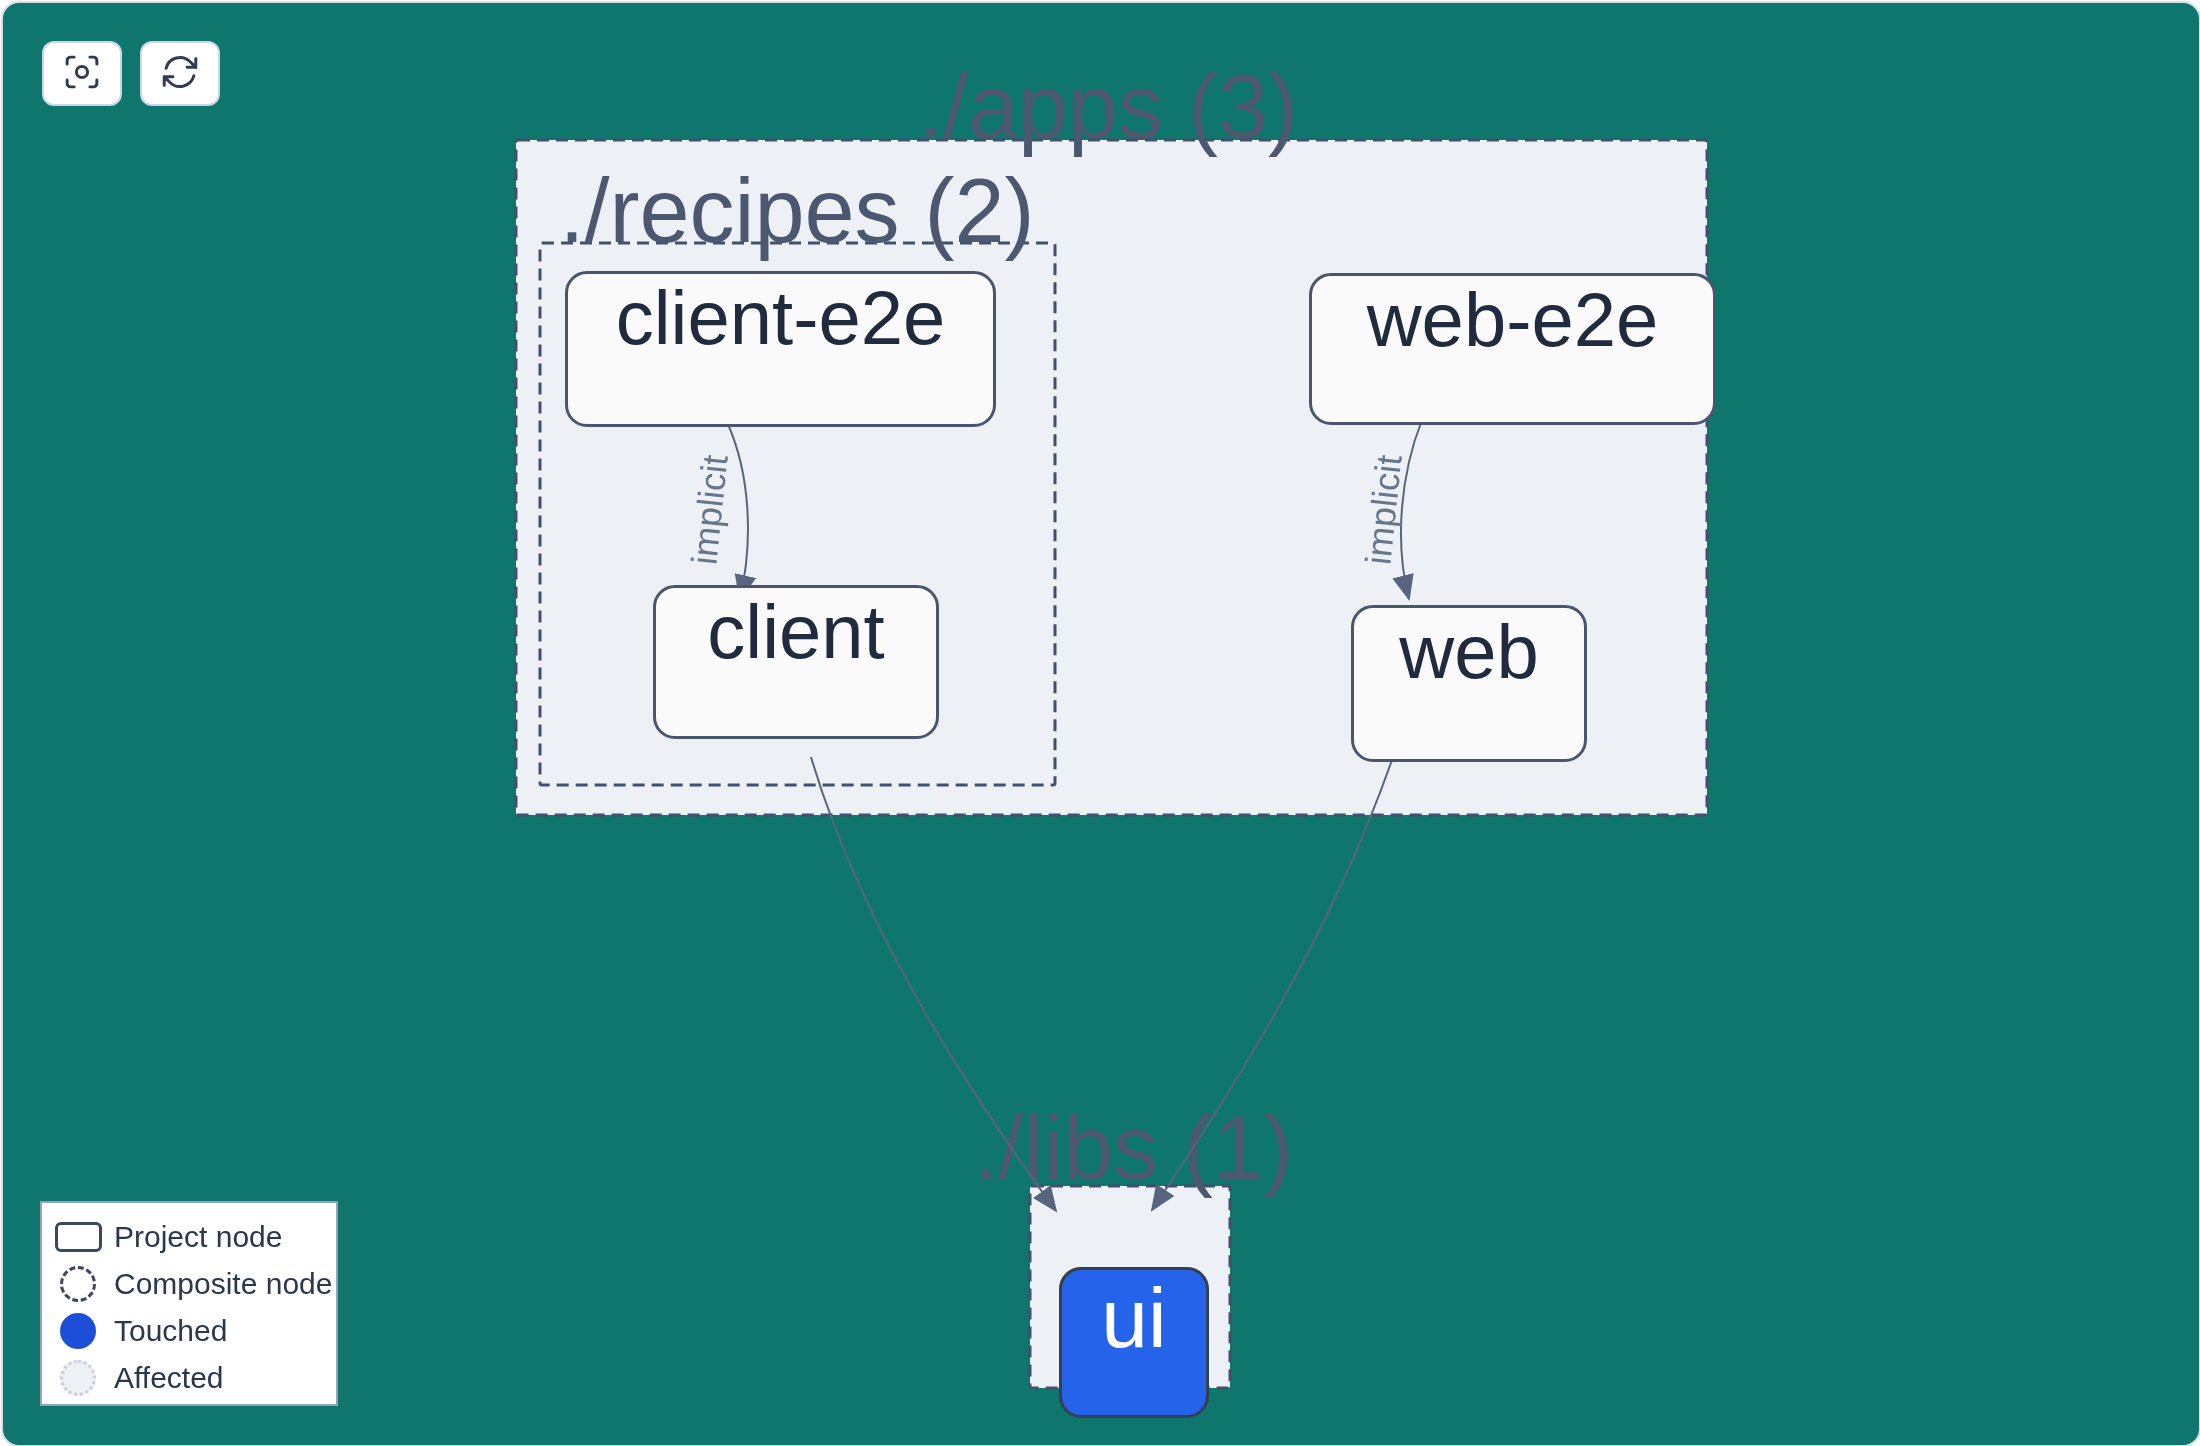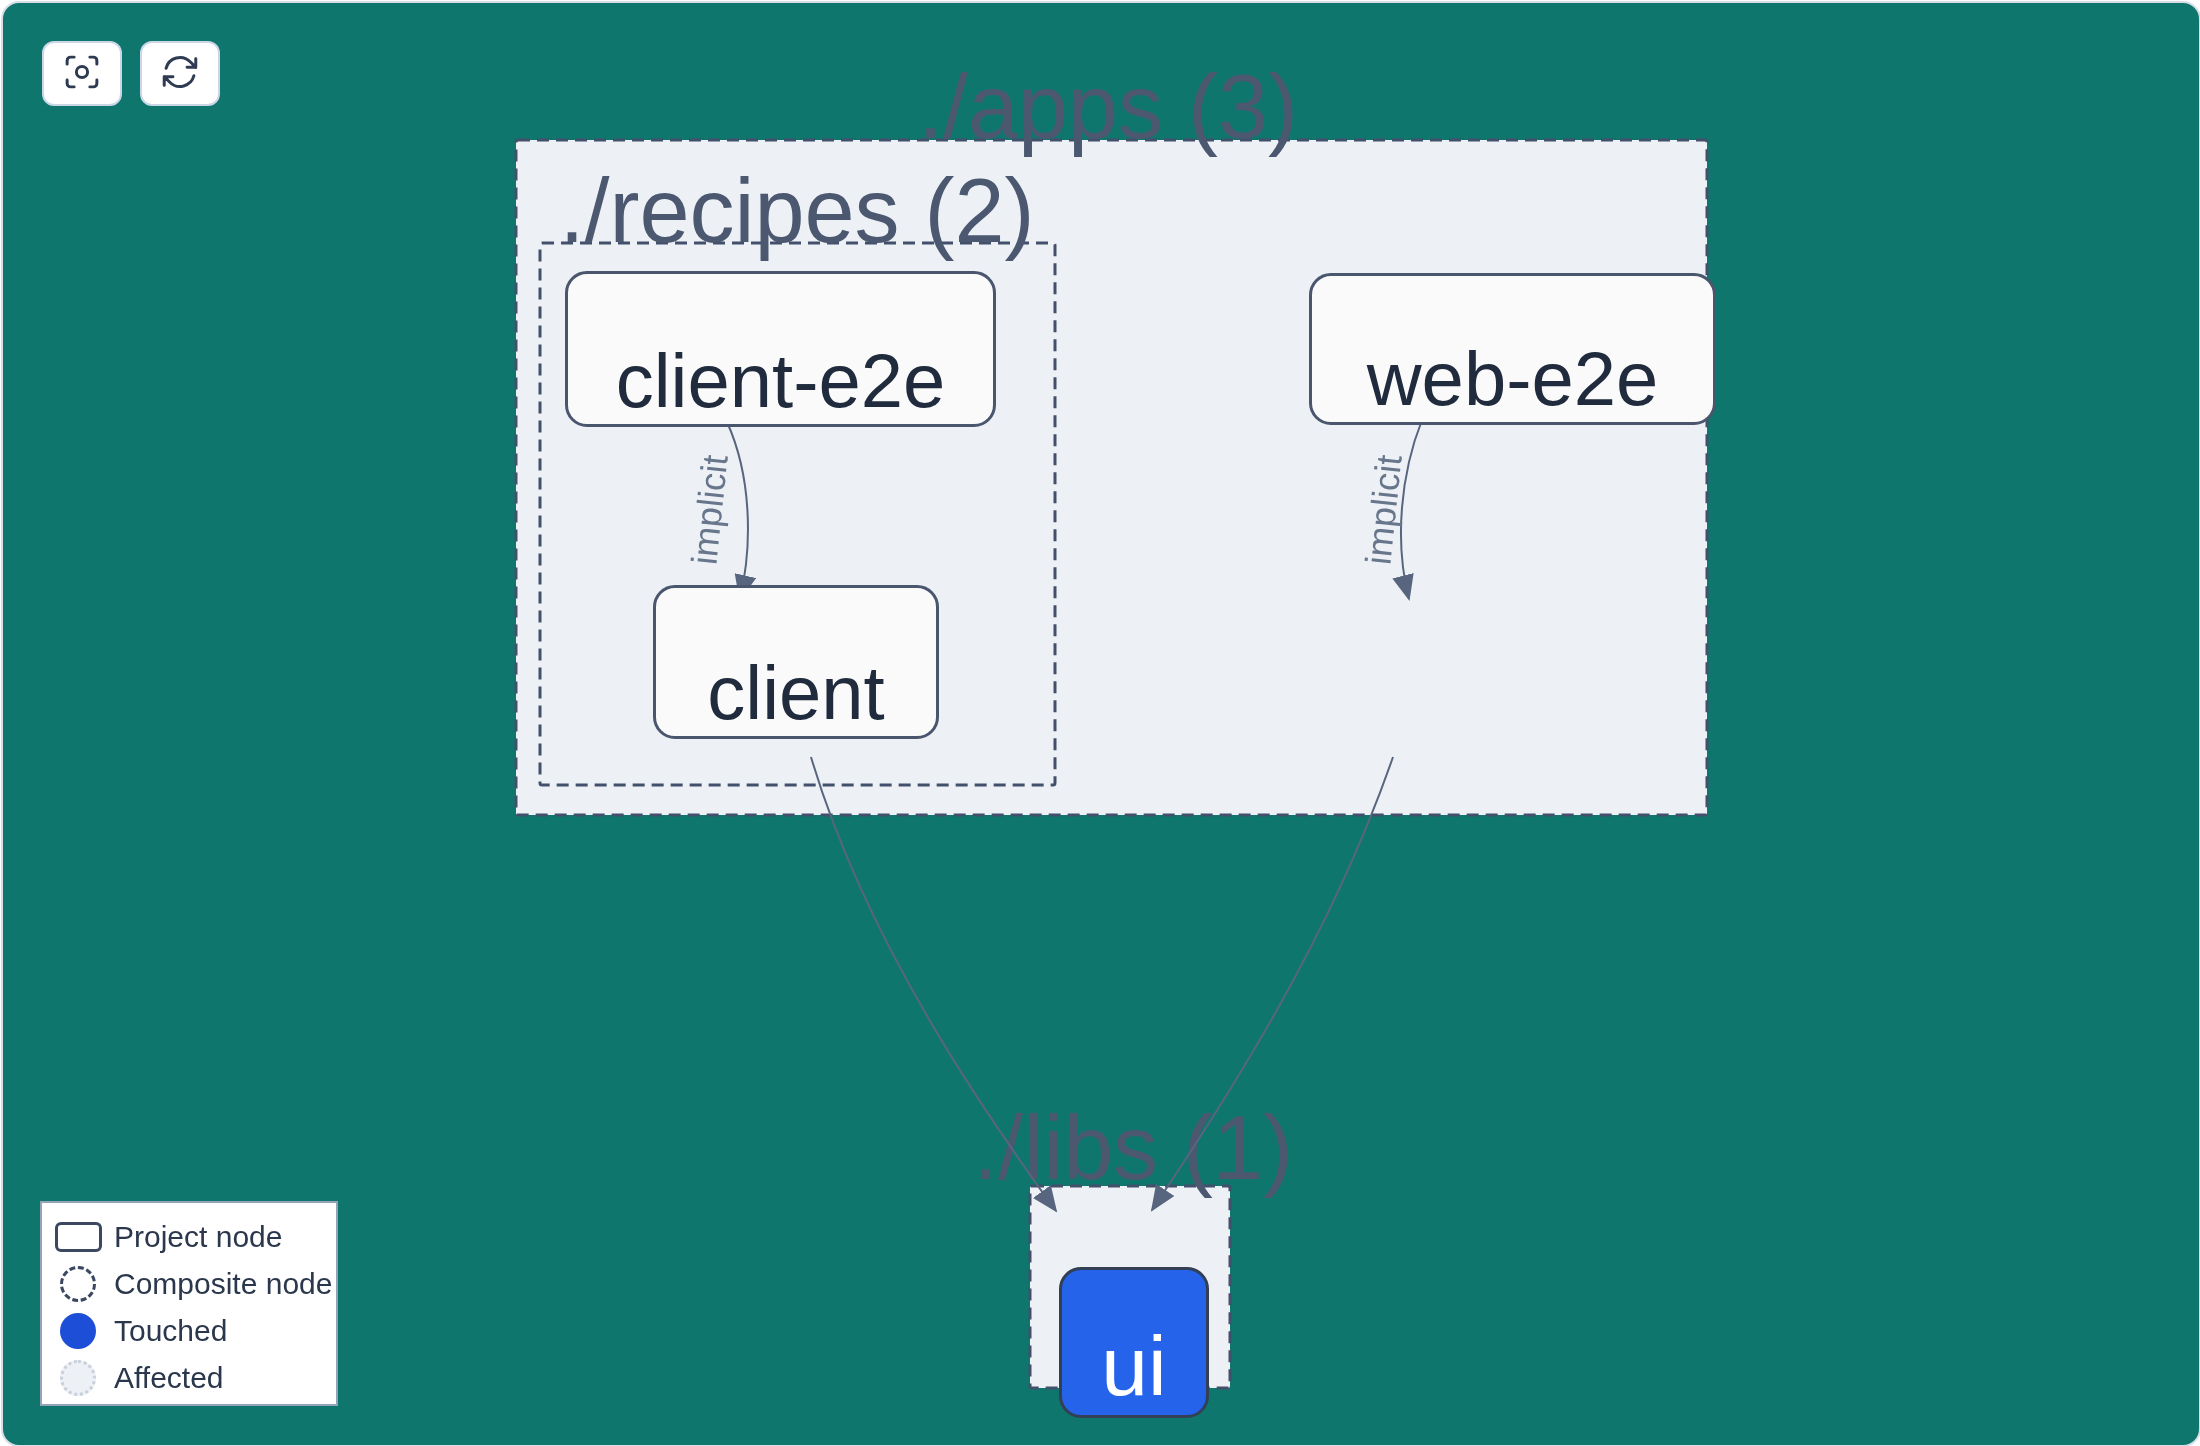--- a/index.html
+++ b/index.html
@@ -12,21 +12,21 @@
   svg.canvas{position:absolute;left:0;top:0;z-index:1;}
   .group-title{
     font-family:"Liberation Sans","DejaVu Sans",sans-serif;
     font-size:90px;fill:#4b5870;
   }
   .edge-label{
     font-family:"Liberation Sans","DejaVu Sans",sans-serif;
     font-size:36px;fill:#68768c;
   }
   .node{
-    position:absolute;z-index:3;display:flex;align-items:flex-end;justify-content:center;
+    position:absolute;z-index:3;display:flex;align-items:flex-start;justify-content:center;
     background:#fafafa;border:3px solid #49566e;border-radius:22px;
     color:#202b3e;font-size:76px;white-space:nowrap;cursor:pointer;
   }
   .node.touched{background:#2563eb;border-color:#333f55;color:#ffffff;font-size:84px;}
   .toolbar{position:absolute;left:39px;top:38px;z-index:5;display:flex;gap:18px;}
   .tool-btn{
     width:80px;height:65px;border-radius:12px;border:2px solid #cbd7e7;background:#ffffff;
     display:flex;align-items:center;justify-content:center;cursor:pointer;padding:0;
   }
   .tool-btn svg{width:42px;height:42px;stroke:#2e3b52;fill:none;stroke-width:1.7;
@@ -75,20 +75,23 @@
 
   <div class="node" style="left:562px;top:268px;width:425px;height:150px;">
     <span>client-e2e</span>
   </div>
   <div class="node" style="left:1262px;top:270px;width:401px;height:146px;margin-left:44px;">
     <span>web-e2e</span>
   </div>
   <div class="node" style="left:650px;top:582px;width:280px;height:148px;">
     <span>client</span>
   </div>
+  <div class="node" style="left:1348px;top:602px;width:230px;height:151px;">
+    <span>web</span>
+  </div>
   <div class="node touched" style="left:1056px;top:1264px;width:144px;height:145px;">
     <span>ui</span>
   </div>
 
   <div class="toolbar">
     <button class="tool-btn">
       <span>
         <svg viewBox="0 0 24 24" width="42" height="42" fill="none" stroke="#2e3b52" stroke-width="1.7" stroke-linecap="round" stroke-linejoin="round">
           <path d="M7.5 3.5h-2a2 2 0 0 0-2 2v2"></path>
           <path d="M16.5 3.5h2a2 2 0 0 1 2 2v2"></path>

